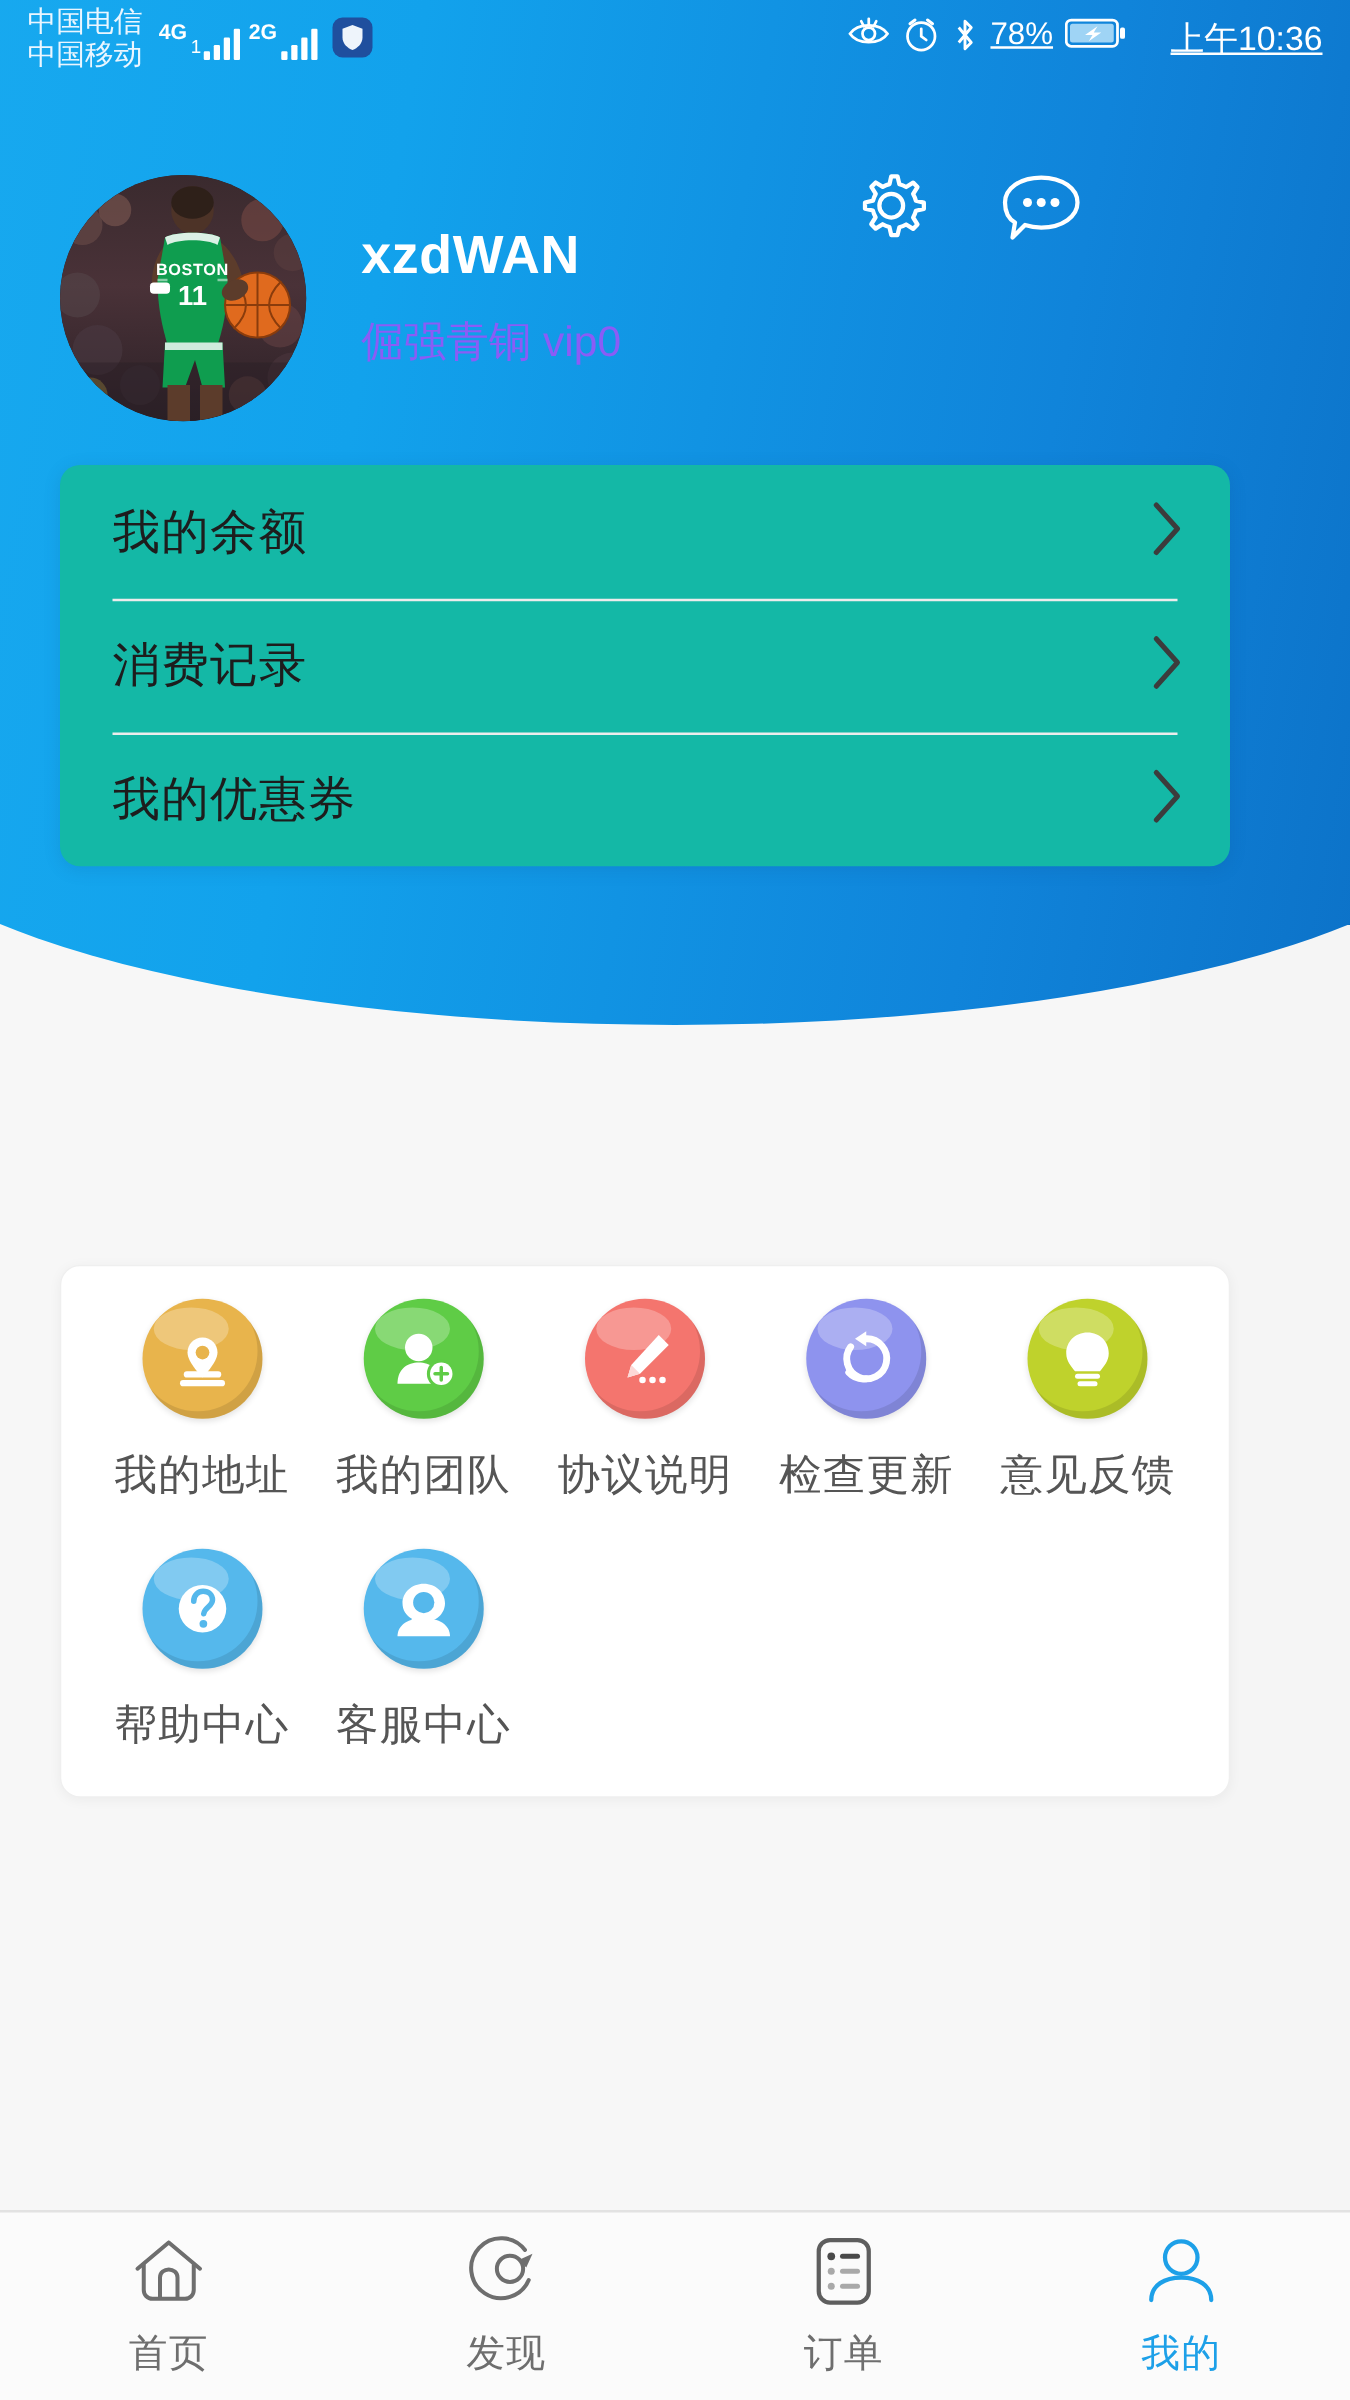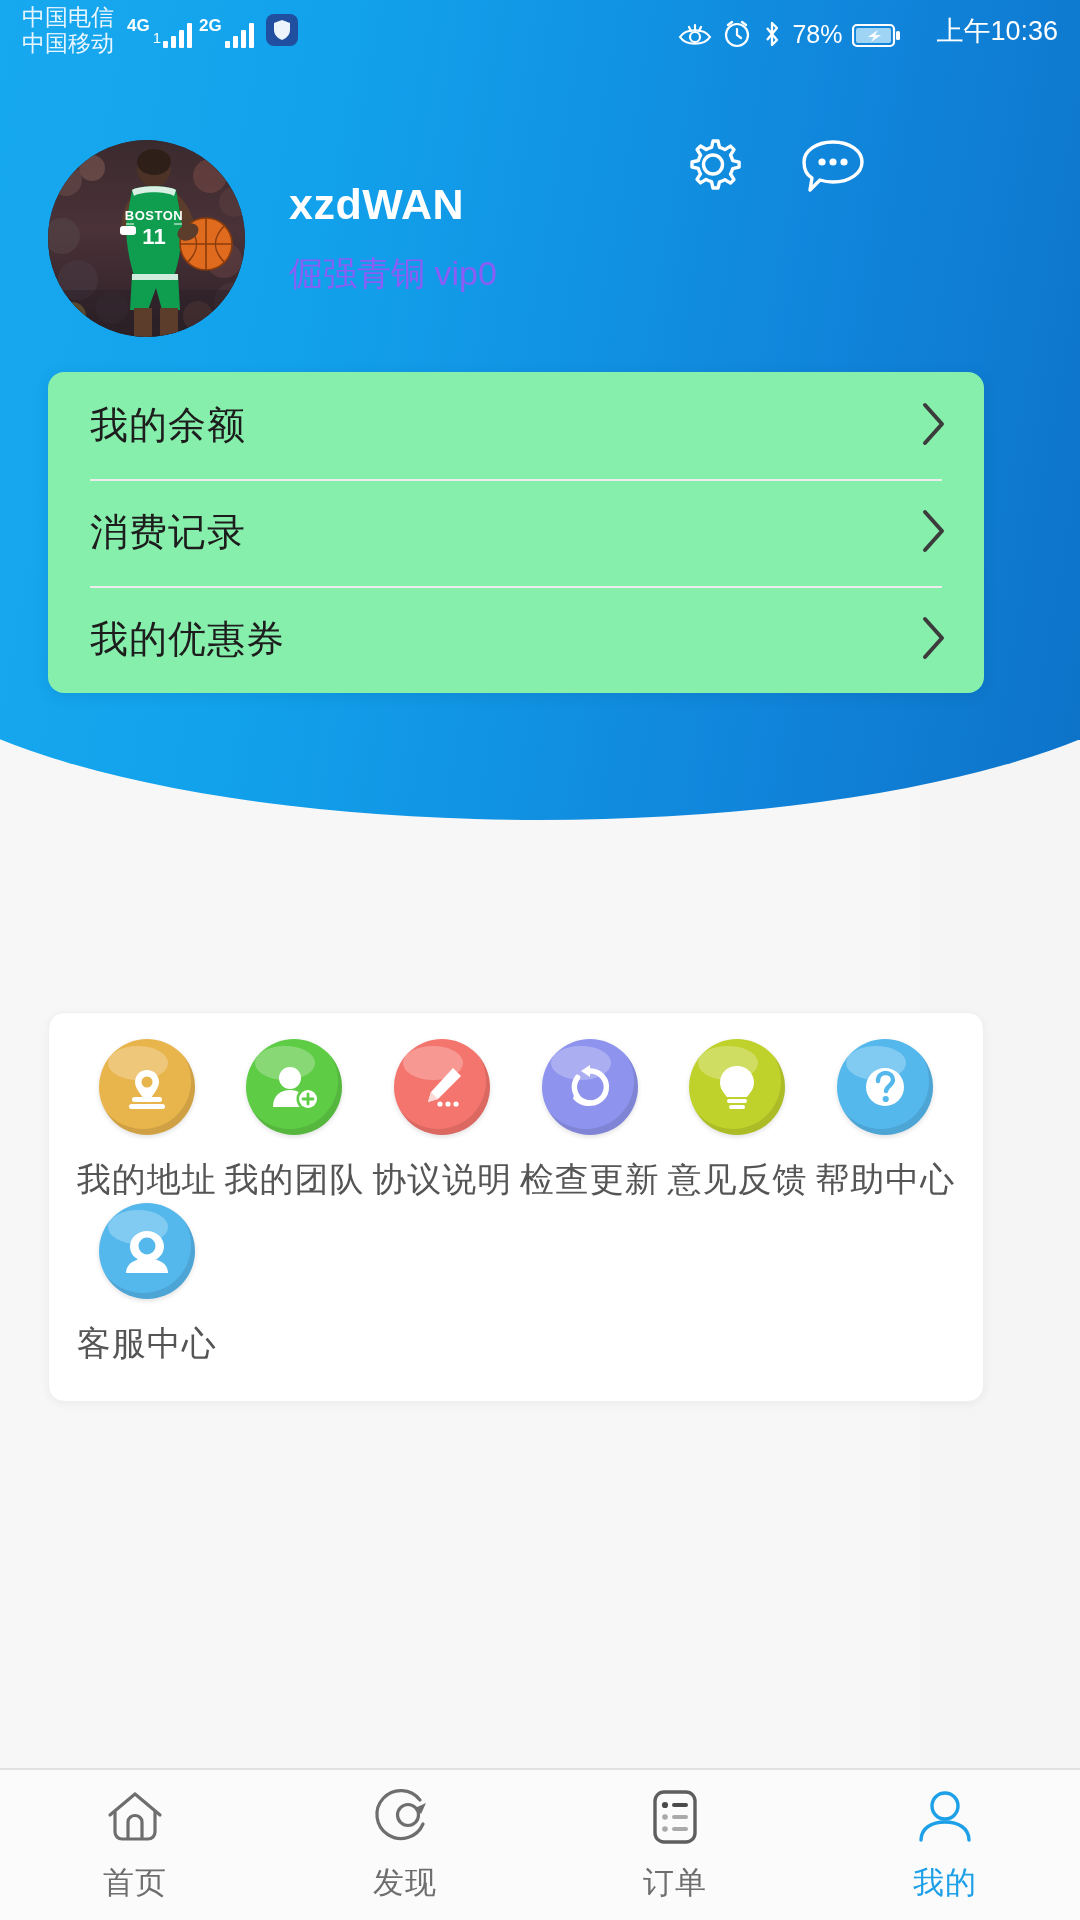--- a/index.html
+++ b/index.html
@@ -35,21 +35,21 @@
   .sig-gtag { font-size:17px; font-weight:bold; color:#ffffff; margin-right:3px; margin-bottom:12px; }
   .sig-one { font-size:15px; color:#fff; margin-right:2px; margin-bottom:2px; }
   .bars { display:flex; align-items:flex-end; gap:3px; height:26px; }
   .bars i { display:block; width:5px; background:#ffffff; border-radius:1px; }
   .bars i:nth-child(1){ height:7px; } .bars i:nth-child(2){ height:12px; }
   .bars i:nth-child(3){ height:18px; } .bars i:nth-child(4){ height:25px; }
   .shield-badge {
     width:32px; height:32px; border-radius:8px; background:#1f4f9e;
     display:flex; align-items:center; justify-content:center; margin-left:12px; margin-bottom:2px;
   }
-  .sb-right { margin-left:auto; display:flex; align-items:flex-end; padding-right:22px; gap:10px; }
+  .sb-right { margin-left:auto; display:flex; align-items:flex-start; padding-right:22px; gap:10px;text-decoration:underline; }
   .sb-right svg { display:block; }
   .battery-pct { font-size:25px; color:#ffffff; letter-spacing:0; }
   .clock { font-size:27px; color:#ffffff; margin-left:24px; white-space:nowrap; }
 
   
   .profile { position:absolute; left:48px; top:140px; display:flex; align-items:center; z-index:12; }
   .avatar {
     width:197px; height:197px; border-radius:50%; overflow:hidden; position:relative;
     background:#2a1f24; flex:none;
   }
@@ -57,41 +57,41 @@
   .pname { margin-left:44px; }
   .pname .uname { font-size:43px; font-weight:bold; color:#ffffff; letter-spacing:.5px; }
   .pname .ulevel { font-size:34px; color:#8b5cf6; margin-top:22px; white-space:nowrap; }
 
   .hdr-actions { position:absolute; right:52px; top:134px; display:flex; align-items:center; gap:52px; z-index:14; }
   .hdr-actions > div { cursor:pointer; }
 
   
   .menu-card {
     position:absolute; left:48px; top:372px; width:936px;
-    background:#86efac; border-radius:16px; z-index:13;
+    background:#14b8a6; border-radius:16px; z-index:13;
     box-shadow:0 3px 14px rgba(0,60,110,.13);
   }
   .menu-row {
     height:107px; display:flex; align-items:center; padding:0 36px 0 42px; cursor:pointer;
     position:relative;
   }
   .menu-row + .menu-row::before {
     content:""; position:absolute; left:42px; right:42px; top:0; height:2px; background:#ececec;
   }
   .menu-row .mlabel { font-size:38px; color:#1d1d1d; letter-spacing:1px; }
   .menu-row .chev { margin-left:auto; }
 
   
   .svc-card {
     position:absolute; left:48px; top:1012px; width:936px; height:290px;
     background:#ffffff; border-radius:16px; border:1px solid #efefef;
     box-shadow:0 2px 10px rgba(0,0,0,.05); height:auto; padding-bottom:34px;
   }
   .svc-title { font-size:36px; font-weight:bold; color:#4a4a4a; padding:44px 0 0 62px; letter-spacing:1px; }
-  .svc-grid { display:grid; grid-template-columns:repeat(6,1fr); padding:26px 24px 0 24px; }
+  .svc-grid { display:grid; grid-template-columns:repeat(5,1fr); row-gap:36px; padding:26px 24px 0 24px; }
   .svc-item { display:flex; flex-direction:column; align-items:center; cursor:pointer; }
   .svc-ico {
     width:96px; height:96px; border-radius:50%; position:relative;
     display:flex; align-items:center; justify-content:center;
     box-shadow:inset -4px -6px 0 rgba(0,0,0,.10), 0 2px 5px rgba(0,0,0,.12);
   }
   .svc-ico::after {
     content:""; position:absolute; left:9px; top:7px; width:60px; height:34px;
     border-radius:50%; background:rgba(255,255,255,.26);
   }

